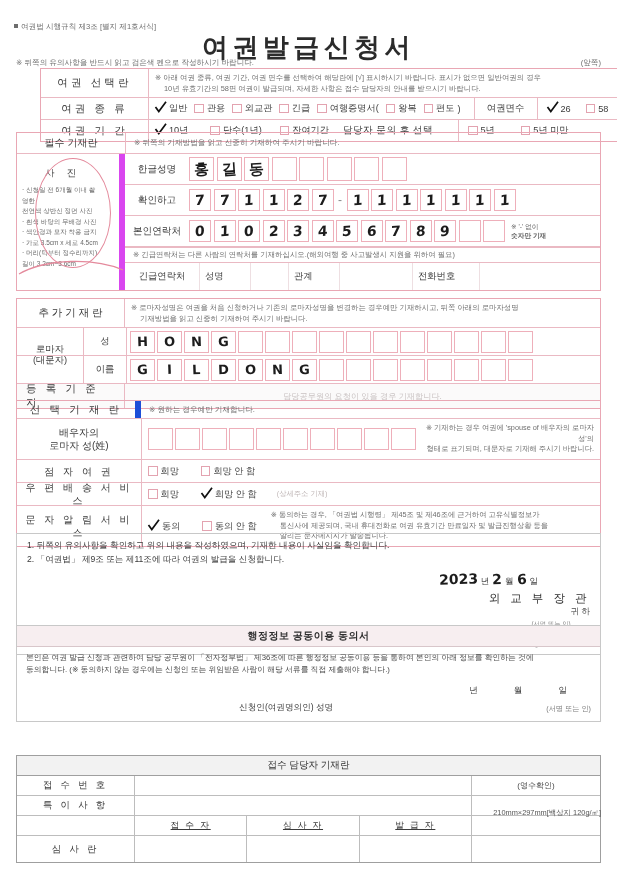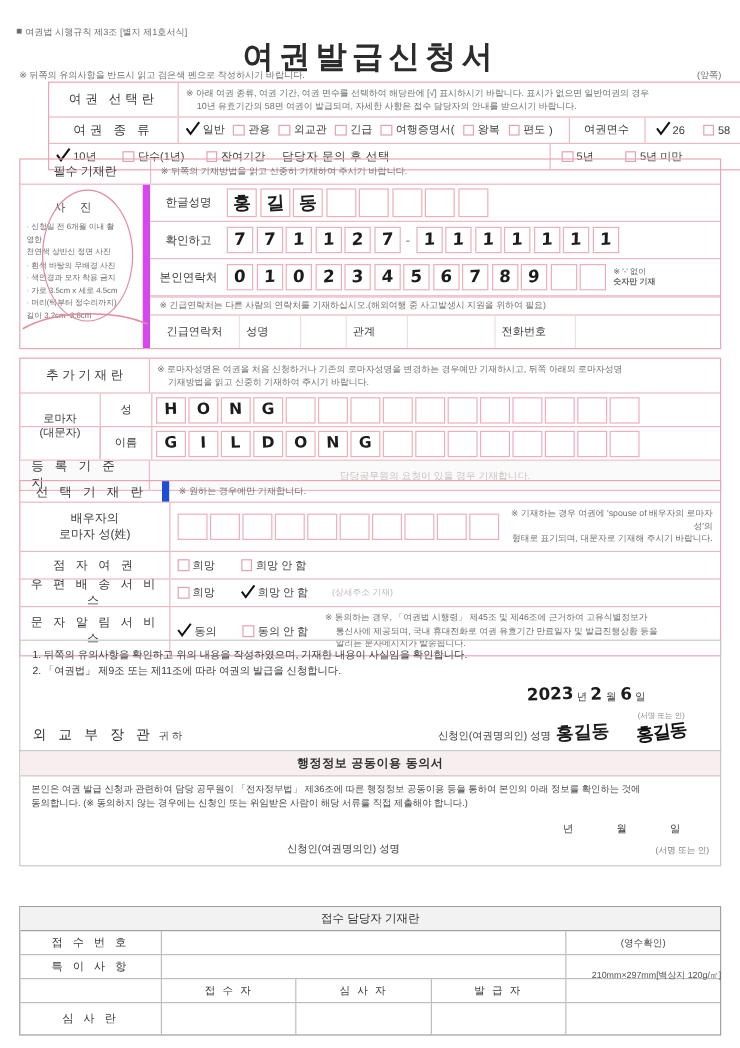--- a/index.html
+++ b/index.html
@@ -101,21 +101,21 @@
     display:flex;align-items:center;justify-content:center;text-align:center;line-height:1.3;}
   .s4 .o-m{flex:1;display:flex;align-items:center;padding:3px 6px;box-sizing:border-box;}
   .s4 .o-note{font-size:7.3px;line-height:1.5;color:#6f6f6f;}
   .sbx{width:25px;height:22px;border:1px solid #eeafba;box-sizing:border-box;}
 
   
   .s5{top:533px;border:1.6px solid #c8c8c8;padding:5px 10px 6px 10px;box-sizing:border-box;}
   .s5 .l{font-size:8.6px;color:#3a3a3a;line-height:1.62;}
   .dateline{display:flex;justify-content:flex-end;align-items:baseline;margin-top:4px;padding-right:52px;font-size:8.6px;color:#3a3a3a;}
   .dhw{font-family:"DejaVu Sans",sans-serif;font-size:14px;font-weight:700;color:#1c1c1c;transform:rotate(-2deg);display:inline-block;margin:0 3px;}
-  .signline{display:flex;align-items:flex-end;margin-top:3px;}
+  .signline{display:flex;align-items:flex-end;margin-top:3px;flex-direction:column;}
   .minister{font-size:11.5px;color:#2f2f2f;letter-spacing:.30em;}
   .gwiha{font-size:8.6px;color:#4a4a4a;margin-left:4px;}
   .applicant{margin-left:auto;display:flex;align-items:flex-end;gap:4px;font-size:8.6px;color:#3a3a3a;}
   .sighw{font-family:"DejaVu Sans",sans-serif;font-size:15px;font-weight:700;color:#1c1c1c;transform:rotate(-3deg);}
   .sigbox{position:relative;width:78px;text-align:center;}
   .sigbox .tiny{font-size:6.3px;color:#8a8a8a;}
   .sigbox .scrawl{font-family:"DejaVu Sans",sans-serif;font-size:15px;font-weight:700;color:#111;
     transform:rotate(-7deg);letter-spacing:-1px;display:inline-block;}
 
   
@@ -133,21 +133,21 @@
   .s7 .i{padding-left:12px;}
 
   
   .s8{top:755px;border:1.5px solid #9f9f9f;}
   .s8 .bar{text-align:center;font-size:9.6px;color:#2f2f2f;background:#f2f2f2;padding:3px 0;border-bottom:1px solid #9f9f9f;}
   .s8 .grow{display:flex;border-bottom:1px solid #bdbdbd;}
   .s8 .grow:last-child{border-bottom:none;}
   .s8 .gl{width:118px;flex:0 0 118px;border-right:1px solid #bdbdbd;
      display:flex;align-items:center;justify-content:space-around;padding:0 10px;box-sizing:border-box;
      font-size:9.4px;color:#3a3a3a;height:19px;}
-  .s8 .gm{flex:1;border-right:1px solid #bdbdbd;}
+  .s8 .gm{flex:1;border-right:1px solid #bdbdbd;text-decoration:underline;}
   .s8 .gr{width:128px;flex:0 0 128px;display:flex;align-items:center;justify-content:center;font-size:8px;color:#4a4a4a;}
   .s8 .sub{display:flex;flex:1;}
   .s8 .sub .c{flex:1;text-align:center;font-size:8.8px;color:#3a3a3a;border-right:1px solid #bdbdbd;
      display:flex;align-items:center;justify-content:center;height:19px;letter-spacing:.2em;}
   .s8 .sub .c:last-child{border-right:none;}
   .footer{position:absolute;right:16px;top:808px;font-size:7.4px;color:#555;}
 </style>
 </head>
 <body>
 
@@ -216,20 +216,21 @@
           <span>26</span>
         </span>
         <span class="opt" style="margin-left:8px">
             <span class="cb"></span>
             <span>58</span>
           </span>
       </div>
     </div>
 
     <div class="row" style="height:21px">
+      <div class="hd vc spread2 ctr">여권 기 간</div>
       <div class="bd vc" style="padding:0 6px">
         <span class="opt" style="margin-right:22px">
           <span class="chk">
               <svg width="14" height="13" viewBox="0 0 14 13">
                 <path d="M1.5 6 L4.8 10.5 L12 0.8" stroke="#111" stroke-width="1.7" fill="none"></path>
               </svg>
             </span>
           <span>10년</span>
         </span>
         <span class="opt" style="margin-right:18px">

